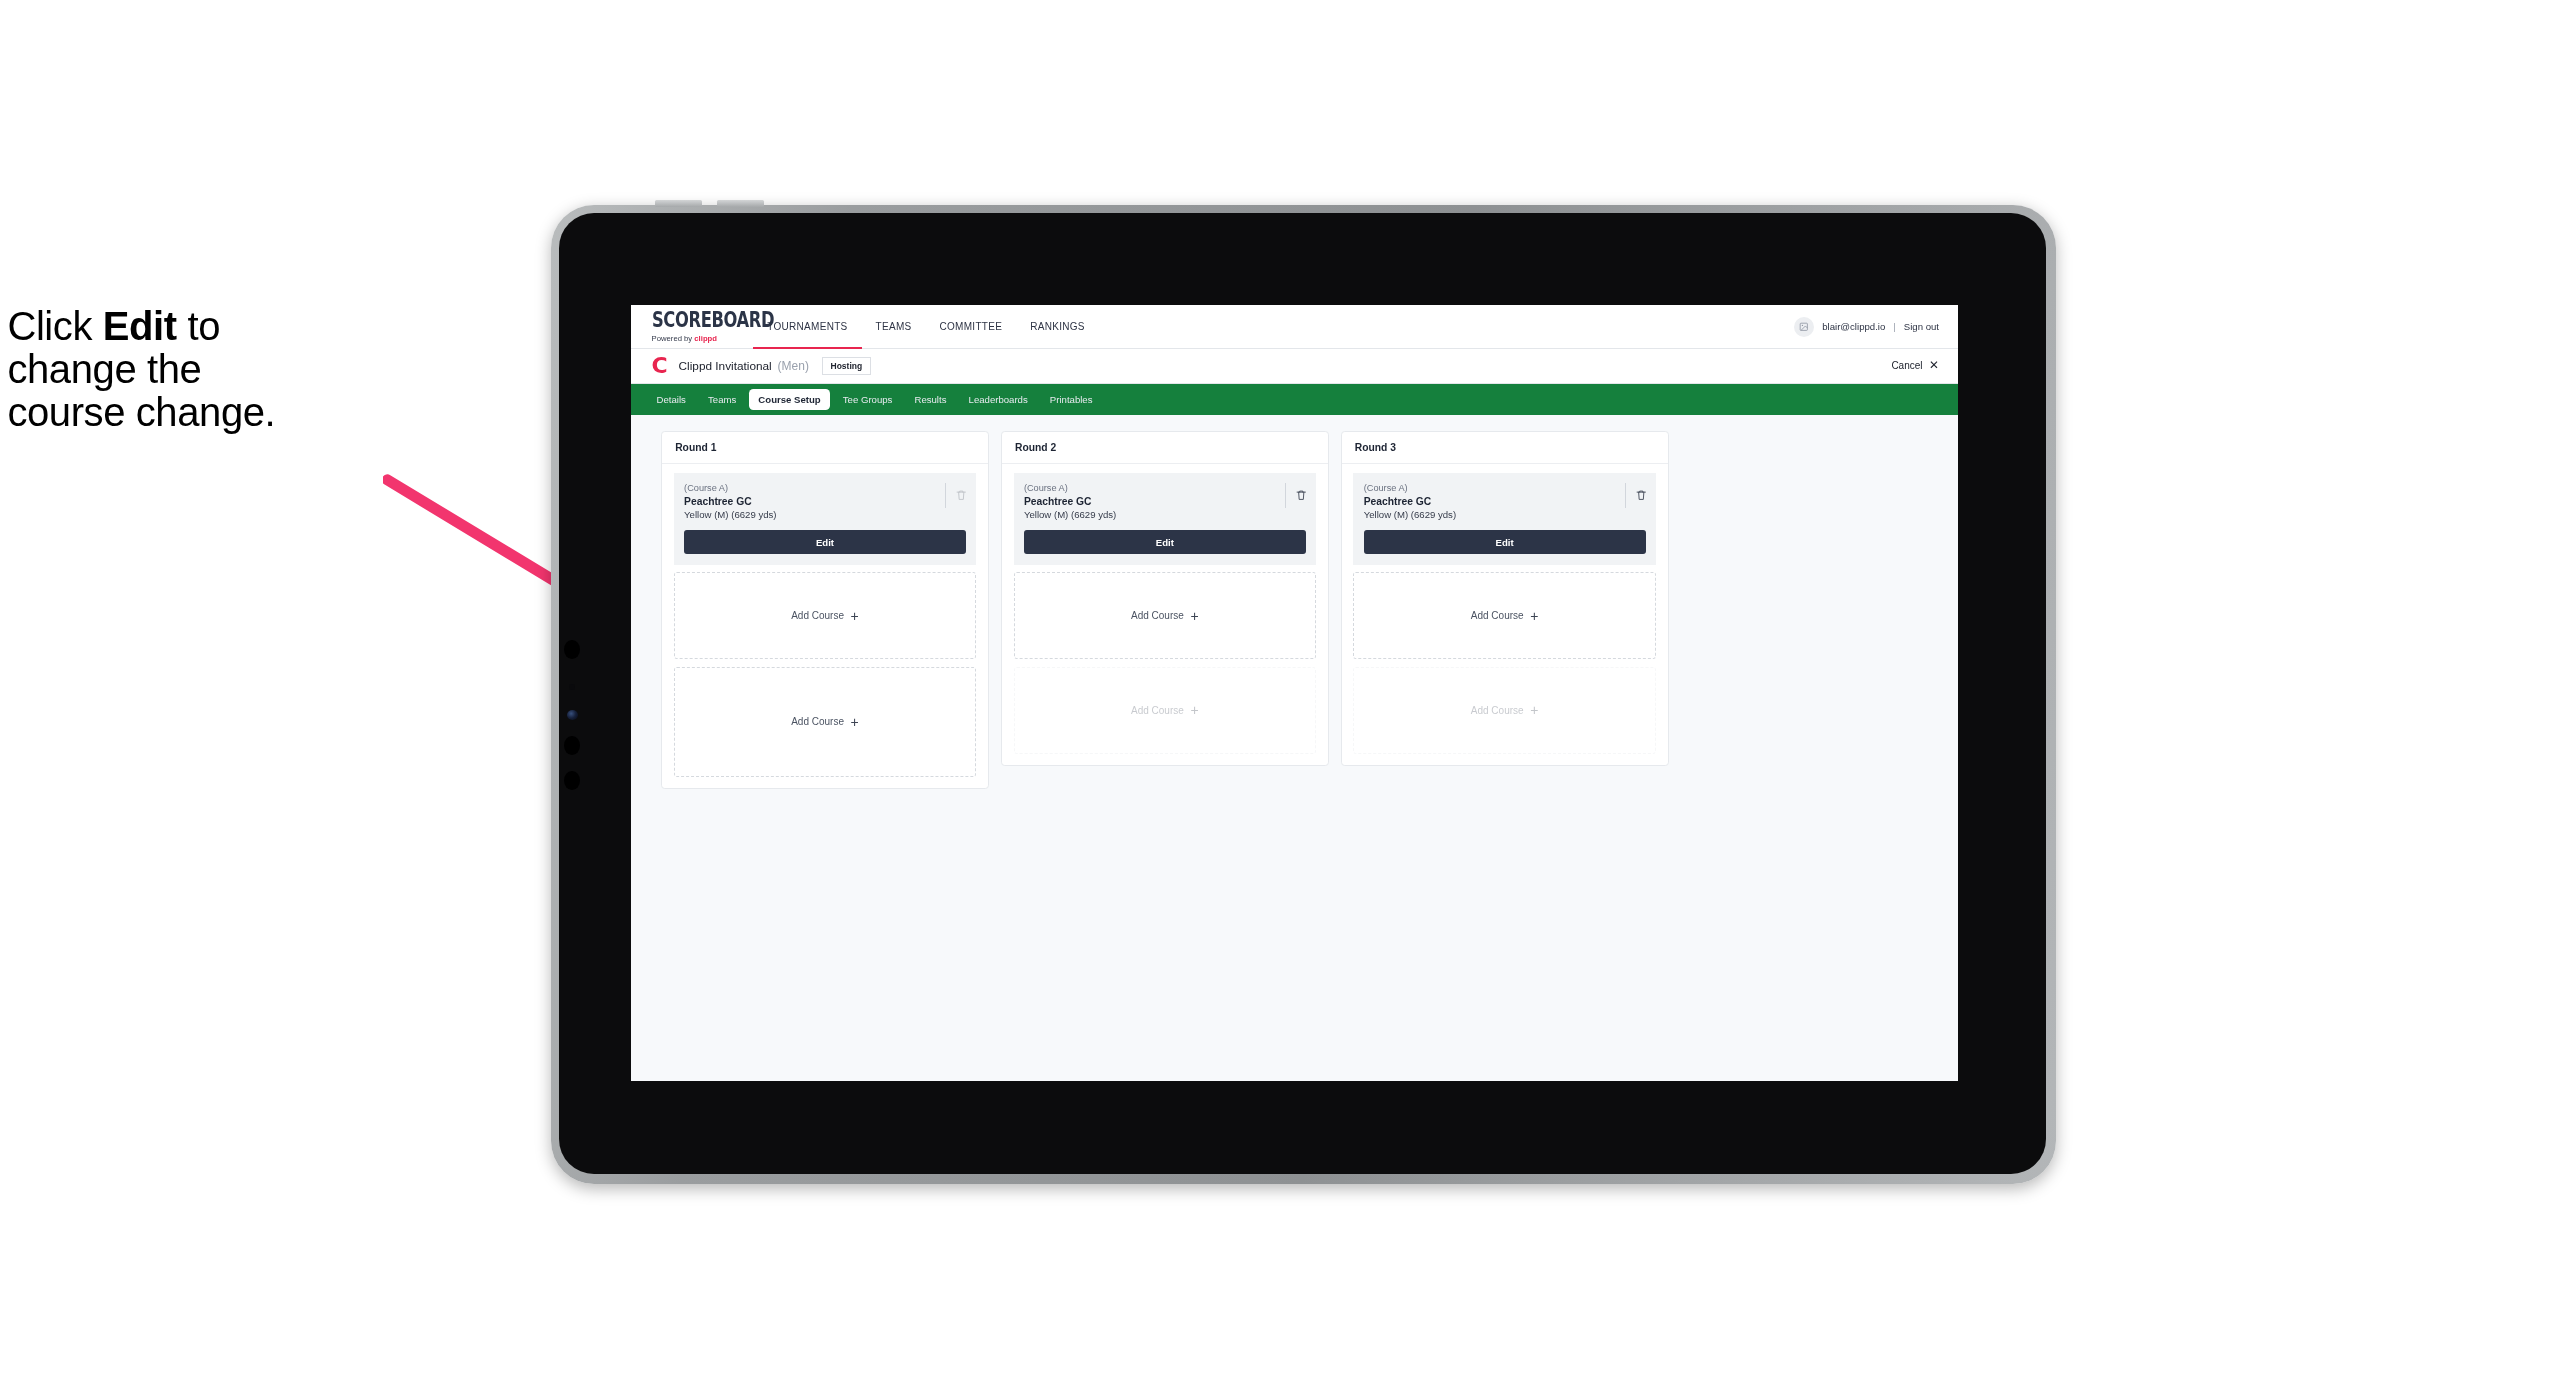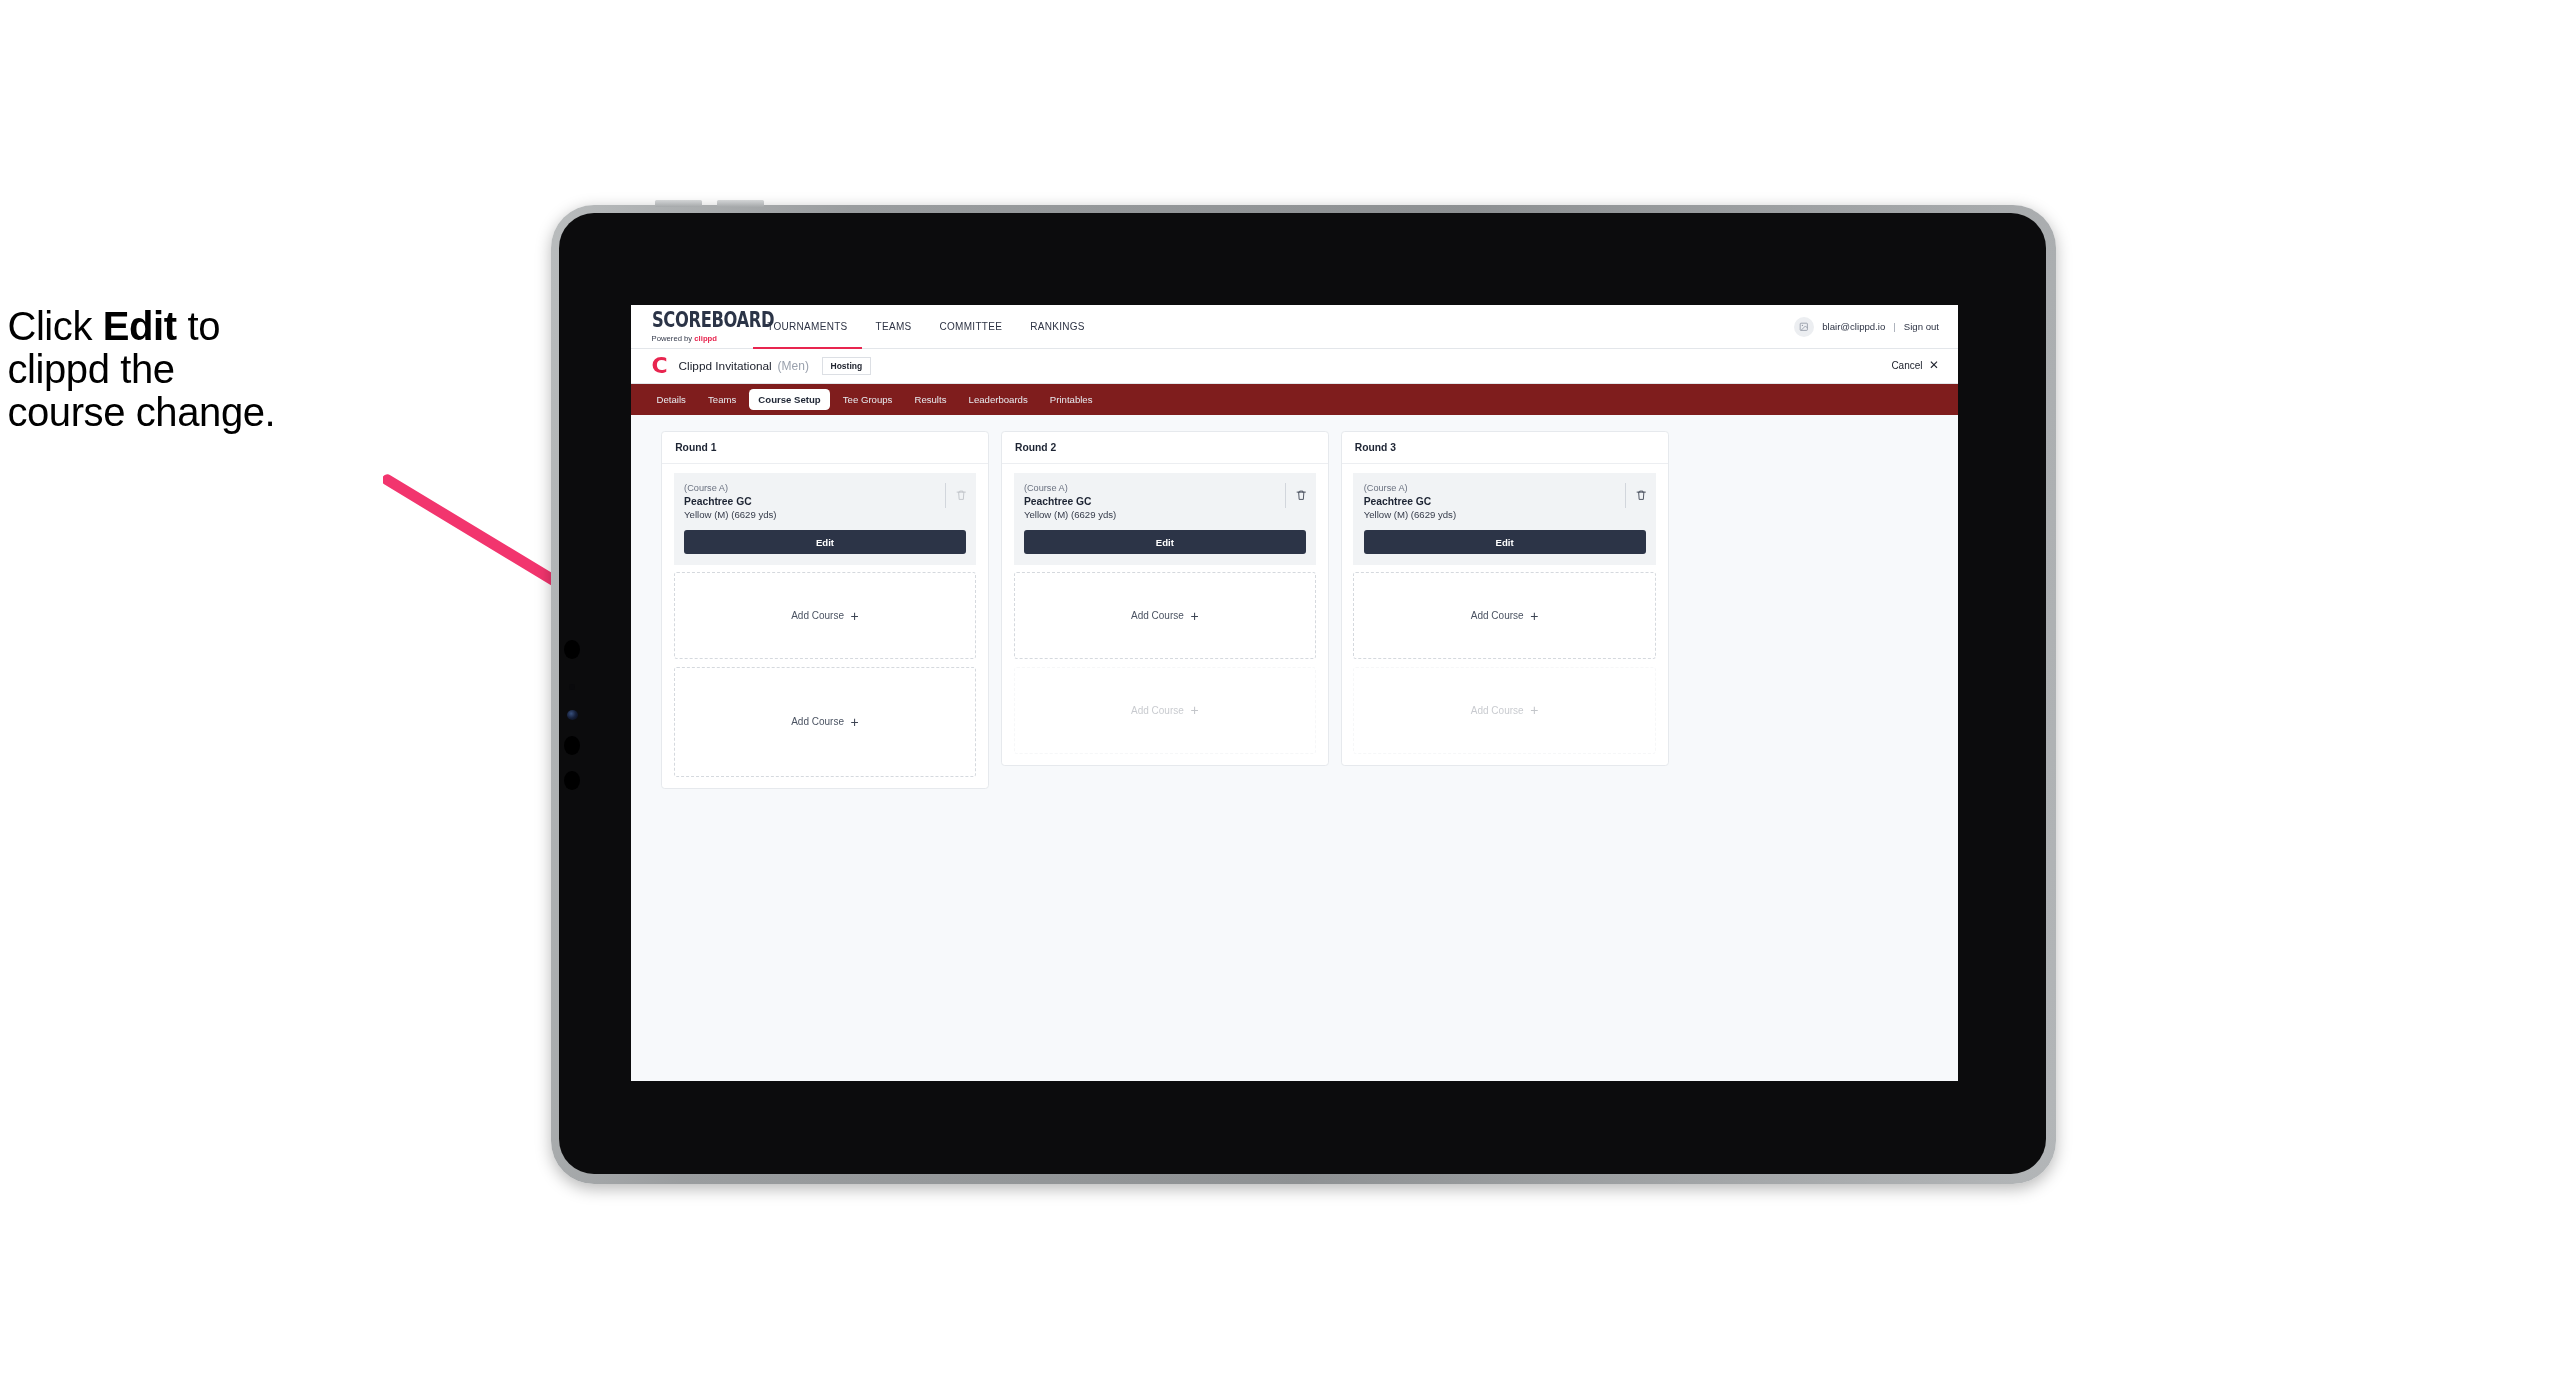--- a/index.html
+++ b/index.html
@@ -156,21 +156,21 @@
   .cancel {
     margin-left: auto;
     display: flex; align-items: center; gap: 6.6px;
     font-size: 10px; color: #20242f; text-align: right;
   }
   .cancel .x { font-size: 11.8px; line-height: 1; }
 
   
   .tabbar {
     height: 31px;
-    background: #7f1d1d;
+    background: #15803d;
     display: flex; align-items: center;
     padding: 0 16px;
     gap: 2.9px;
   }
   .tabbar .tab {
     font-size: 9.6px;
     color: #e7eaef;
     padding: 5.2px 9.6px;
     border-radius: 4.4px;
     white-space: nowrap;
@@ -251,21 +251,21 @@
   .add-course.faded { opacity: .30; border-color: #e2e5e9; }
   .add-course.tall { height: 110px; }
 </style>
 </head>
 <body>
 
 <div id="stage">
 
   <div class="annotation">
     <div><span>Click </span><span class="b">Edit</span><span> to</span></div>
-    <div>clippd the</div>
+    <div>change the</div>
     <div>course change.</div>
   </div>
 
   <svg class="arrow-svg" viewBox="0 0 420 250">
     <line id="arrow-shaft" x1="6" y1="12" x2="330" y2="208" stroke="#f2356e" stroke-width="15" stroke-linecap="round"></line>
     <polygon id="arrow-head" points="358,228 266,206 300,162" fill="#f2356e"></polygon>
   </svg>
 
   <div class="tablet-body"></div>
   <div class="tablet-screen"></div>

